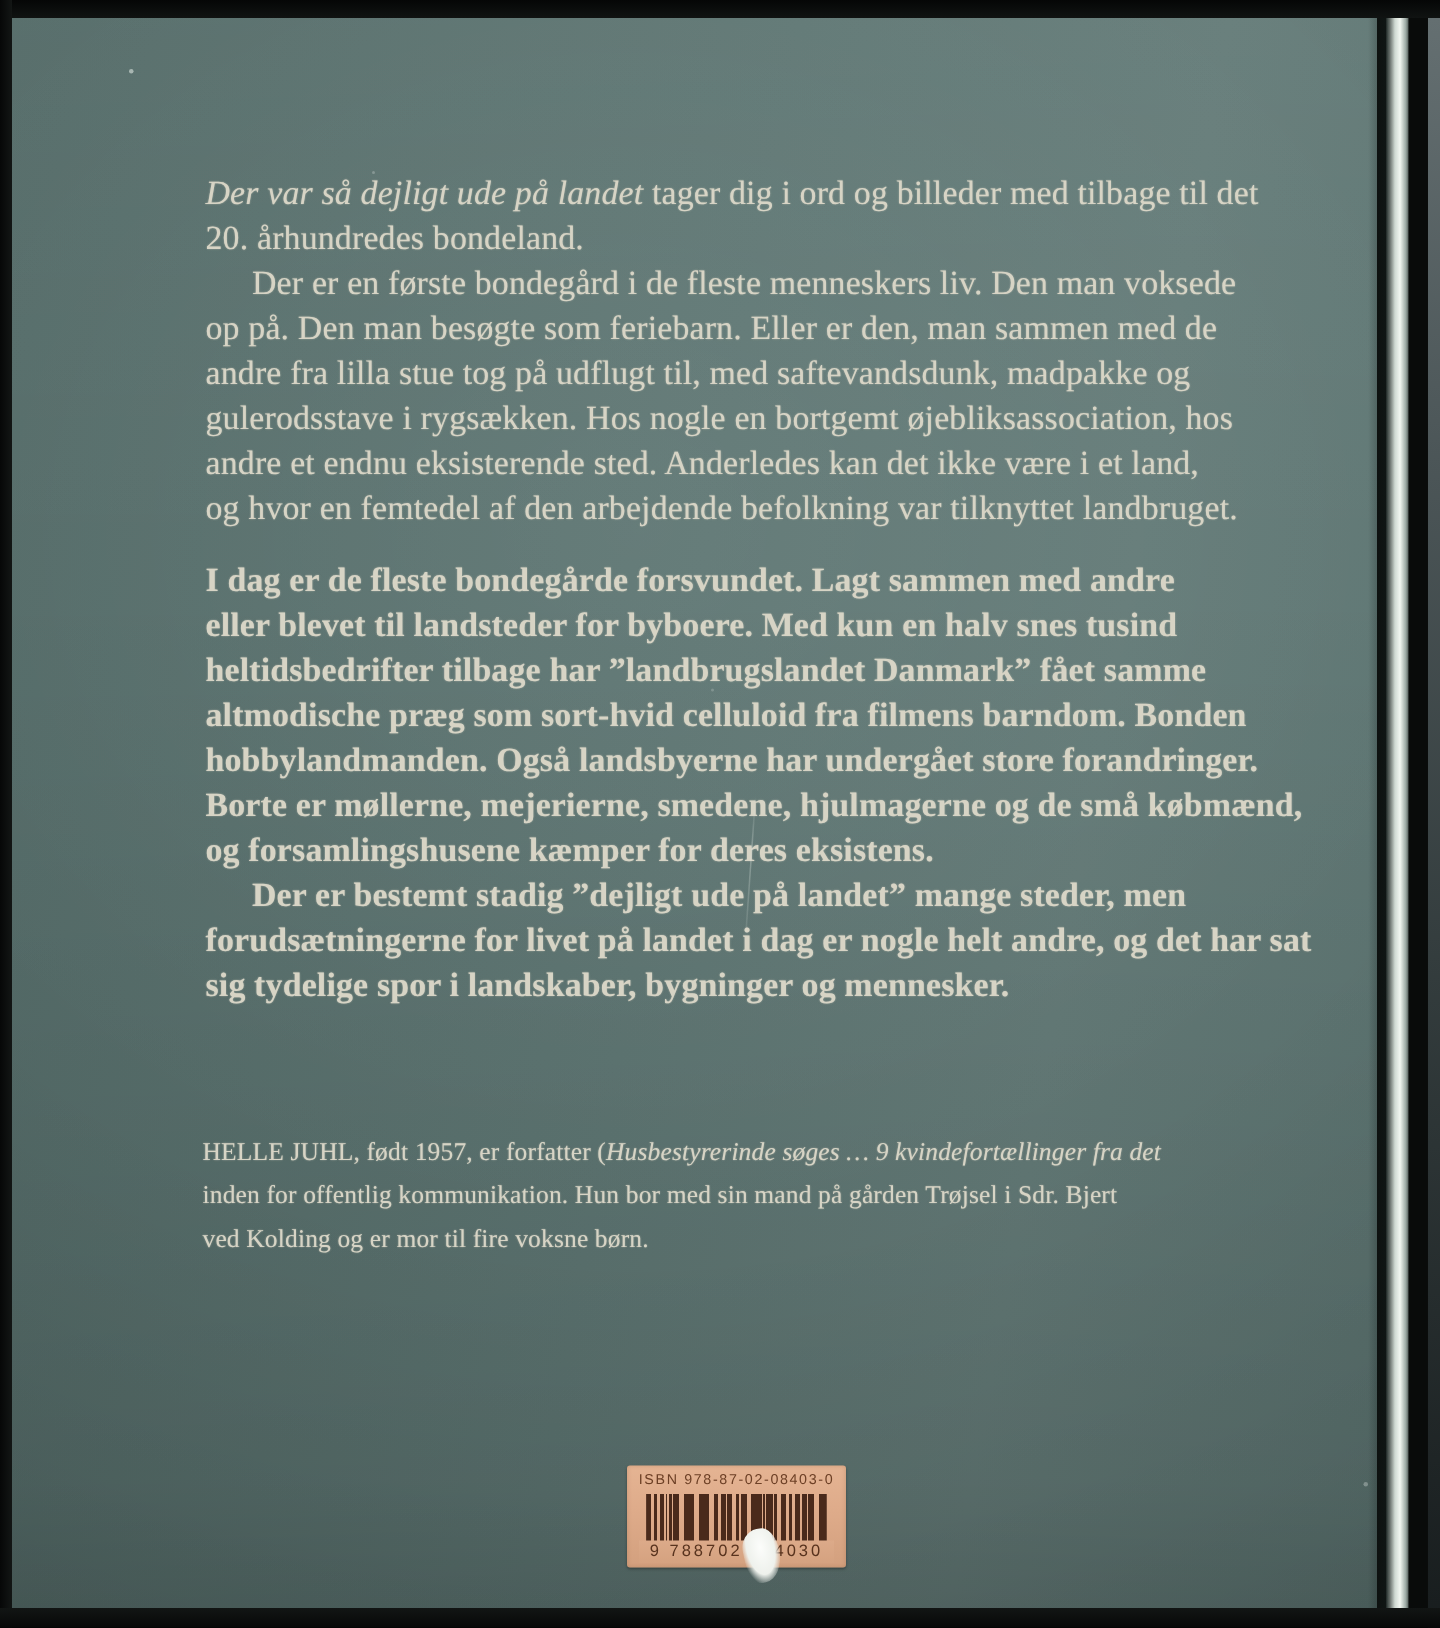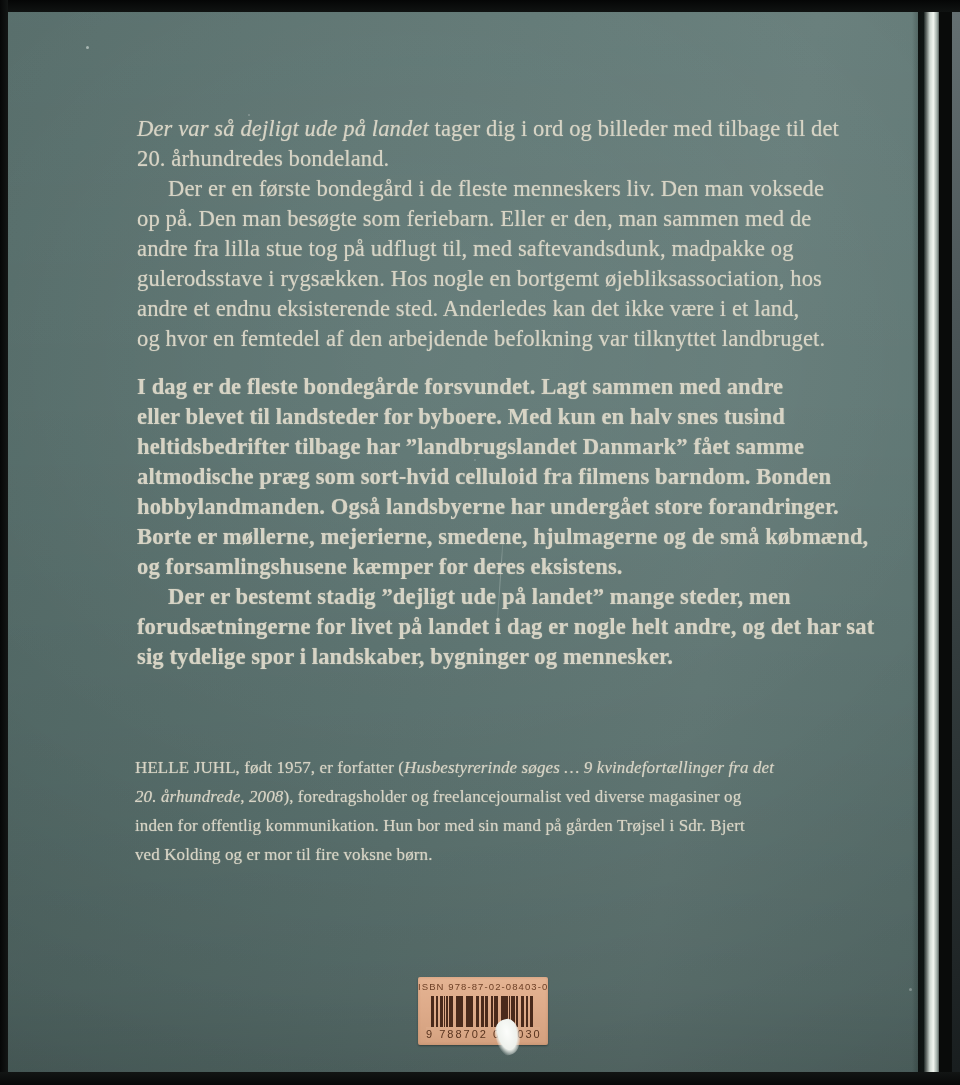--- a/index.html
+++ b/index.html
@@ -23,21 +23,21 @@
   }
   .blurb{font-size:22.6px;line-height:30px;letter-spacing:0.1px;}
   .blurb1{left:129px;top:64px;margin-top:38px;}
   .blurb2{left:129px;top:360px;font-weight:bold;}
   .bio{left:127px;top:741px;font-size:17px;line-height:29px;letter-spacing:0.1px;}
   .tline{white-space:nowrap;}
   .tline.indent{padding-left:31px;}
   .ital{font-style:italic;}
   
   .barcode-label{
-    position:absolute;left:418px;top:977px;width:130px;height:68px;
+    position:absolute;left:418px;top:977px;width:146px;height:68px;
     background:linear-gradient(180deg, #e5b493 0%, var(--label) 45%, #d3a07e 100%);
     border-radius:2px;
     box-shadow:0 1px 2px rgba(0,0,0,0.35), inset 0 0 3px rgba(120,70,40,0.25);
   }
   .isbn-line{
     margin-top:4px;text-align:center;
     font-family:"Liberation Sans","DejaVu Sans",sans-serif;
     font-size:9.5px;letter-spacing:1.1px;color:#6d4026;white-space:nowrap;
   }
   .bars{
@@ -108,21 +108,20 @@
         <div class="tline"><span>hobbylandmanden. Også landsbyerne har undergået store forandringer.</span></div>
         <div class="tline"><span>Borte er møllerne, mejerierne, smedene, hjulmagerne og de små købmænd,</span></div>
         <div class="tline"><span>og forsamlingshusene kæmper for deres eksistens.</span></div>
         <div class="tline indent"><span>Der er bestemt stadig ”dejligt ude på landet” mange steder, men</span></div>
         <div class="tline"><span>forudsætningerne for livet på landet i dag er nogle helt andre, og det har sat</span></div>
         <div class="tline"><span>sig tydelige spor i landskaber, bygninger og mennesker.</span></div>
       </div>
 
     <div class="textblock bio">
         <div class="tline"><span>HELLE JUHL, født 1957, er forfatter (</span><span class="ital">Husbestyrerinde søges … 9 kvindefortællinger fra det</span></div>
-        <div class="tline"><span class="ital">20. århundrede, 2008</span><span>), foredragsholder og freelancejournalist ved diverse magasiner og</span></div>
         <div class="tline"><span>inden for offentlig kommunikation. Hun bor med sin mand på gården Trøjsel i Sdr. Bjert</span></div>
         <div class="tline"><span>ved Kolding og er mor til fire voksne børn.</span></div>
       </div>
 
     <div class="speck s1"></div>
     <div class="speck s2"></div>
     <div class="speck s4"></div>
     <div class="scratch"></div>
   </div>
 

